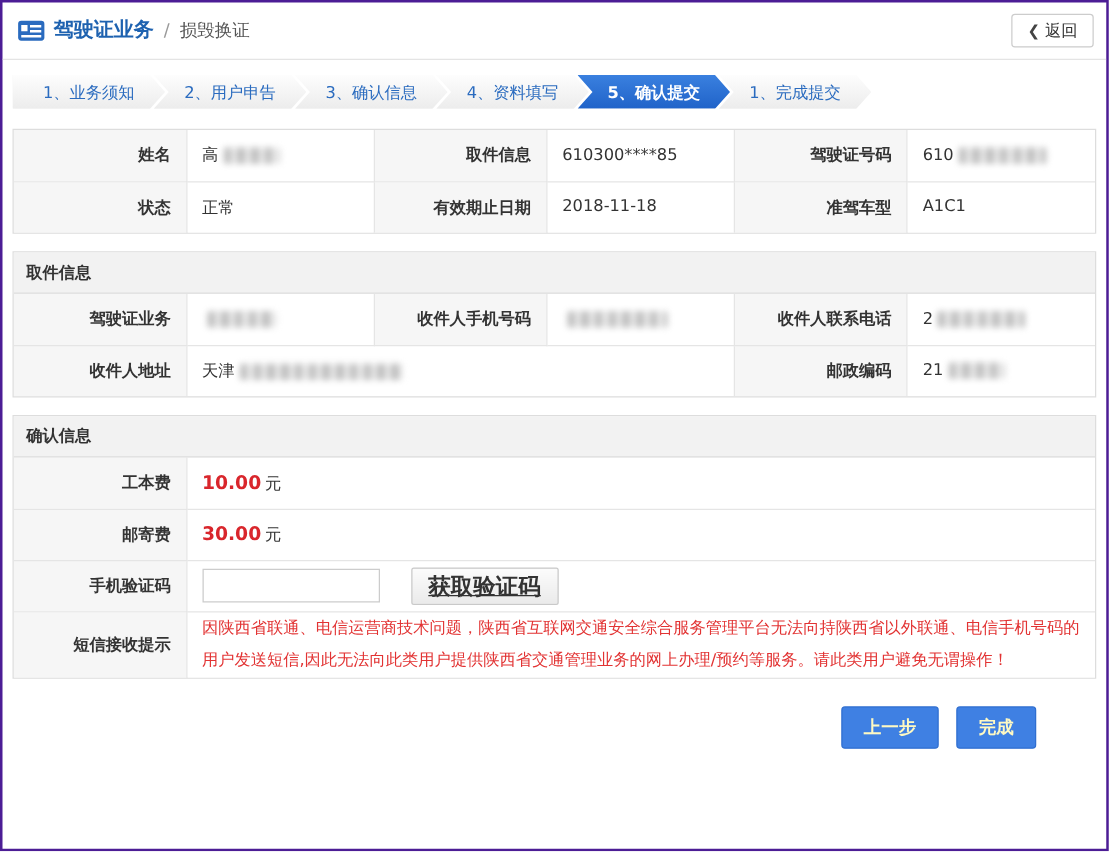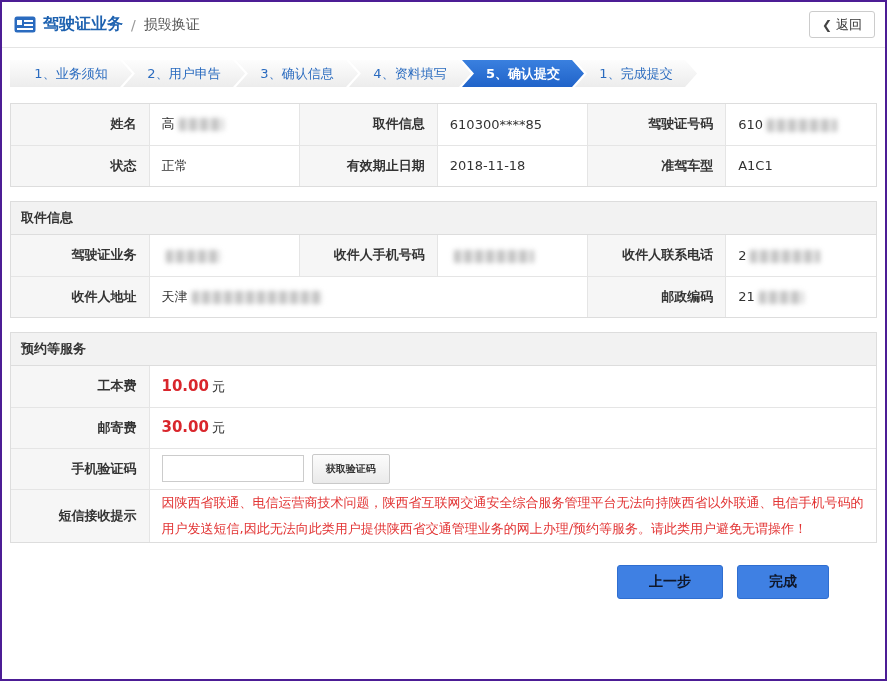--- a/index.html
+++ b/index.html
@@ -78,34 +78,34 @@
   .unit { color: #333; font-size: 13px; margin-left: 3px; }
 
   .fee-row td { height: 45px; }
   .code-row td { height: 44px; }
 
   .code-input {
     width: 142px; height: 27px; border: 1px solid #ccc;
     padding: 0 6px; font-size: 13px; vertical-align: middle; font-family: inherit;
   }
   .code-btn {
-    height: 30px; margin-left: 4px; padding: 0 13px;
+    height: 30px; margin-left: 21px; padding: 0 13px;
     background: linear-gradient(#fcfcfc, #eaeaea);
     border: 1px solid #c9c9c9; border-radius: 2px;
-    font-size: 10px; font-weight: bold; color: #333;
-    vertical-align: middle; cursor: pointer; font-family: inherit;
+    font-size: 18px; font-weight: bold; color: #333;
+    vertical-align: middle; cursor: pointer; font-family: inherit; text-decoration: underline;
   }
   td.notice-cell { padding: 13px 14px; height: auto; }
   .notice { color: #e23333; font-size: 13px; line-height: 2; }
 
   
   .footer { display: flex; justify-content: flex-end; gap: 14px; padding: 8px 56px 0 0; }
   .btn-primary {
-    background: #3f80e3; border: 1px solid #2f6ed0; color: #0f172a;
-    font-size: 14px; font-weight: bold; padding: 7px 31px;
+    background: #3f80e3; border: 1px solid #2f6ed0; color: #fef9c3;
+    font-size: 14px; font-weight: bold; padding: 7px 17px;
     border-radius: 3px; cursor: pointer; font-family: Liberation Serif, serif;
   }
 
   
   .blur {
     display: inline-block; vertical-align: middle;
     height: 13px; border-radius: 2px; margin-left: 4px;
     background: repeating-linear-gradient(90deg, #8a8a8a 0 6px, #d8d8d8 6px 11px);
     filter: blur(2.5px); opacity: .55;
   }
@@ -214,21 +214,21 @@
         <td class="lbl">收件人地址</td>
         <td class="val" colspan="3"><span>天津</span><span class="blur w130"></span></td>
         <td class="lbl">邮政编码</td>
         <td class="val"><span>21</span><span class="blur w45"></span></td>
       </tr>
     </tbody>
       </table>
   </div>
 
   <div class="section">
-    <div class="section-header">预约等服务</div>
+    <div class="section-header">确认信息</div>
     <table class="info-table">
       <colgroup>
           <col style="width:138px">
           <col>
         </colgroup>
       <tbody>
           <tr class="fee-row">
         <td class="lbl">工本费</td>
         <td class="val">
           <span class="amount">10.00</span><span class="unit">元</span>

